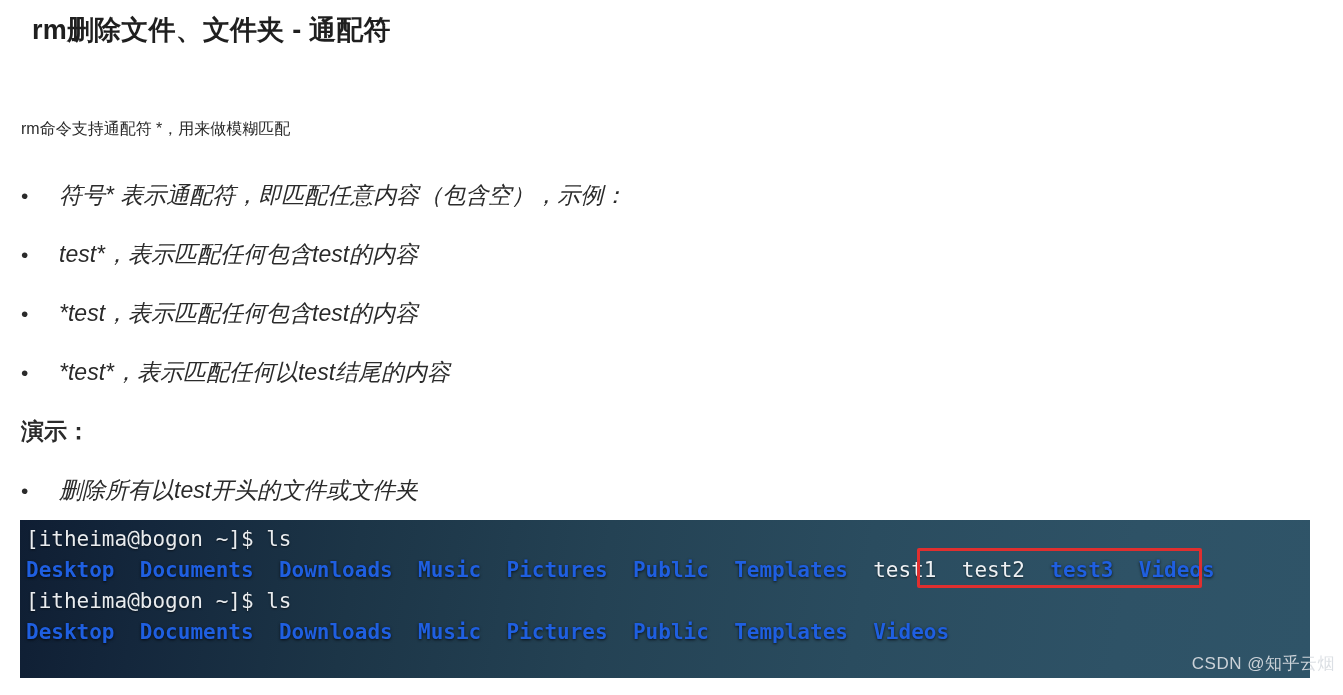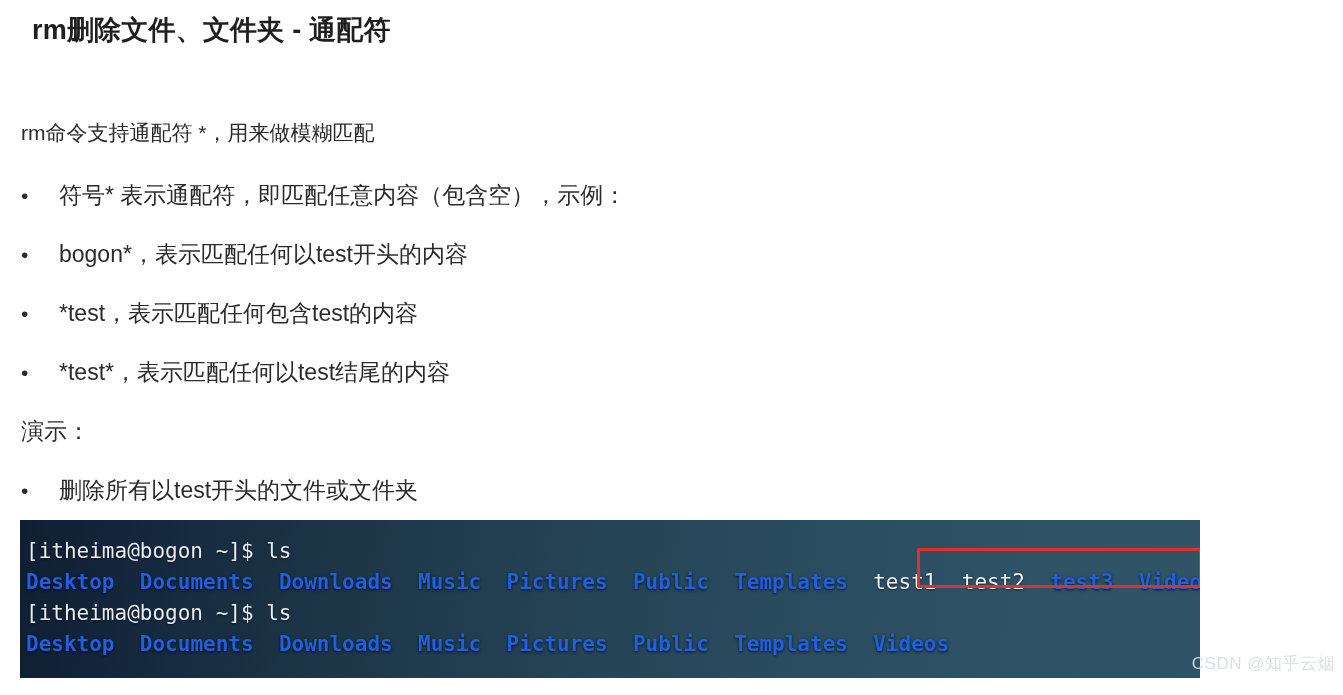--- a/index.html
+++ b/index.html
@@ -24,21 +24,21 @@
     font-weight: 700;
     color: #1f1f1f;
     letter-spacing: 0.2px;
     white-space: nowrap;
   }
 
   
   .intro {
     position: absolute;
     left: 21px; top: 119px;
-    font-size: 21px;
+    font-size: 16px;
     color: #2b2b2b;
     white-space: nowrap;
   }
 
   .bullet-row {
     position: absolute;
     left: 21px;
     display: flex;
     align-items: baseline;
     white-space: nowrap;
@@ -46,48 +46,50 @@
   .bullet-dot {
     width: 38px;
     flex: 0 0 38px;
     font-size: 21px;
     color: #2b2b2b;
     line-height: 1;
   }
   .bullet-text {
     font-size: 23px;
     color: #2b2b2b;
+    font-style: italic;
   }
 
   .section-label {
     position: absolute;
     left: 21px;
     font-size: 23px;
     color: #2b2b2b;
     white-space: nowrap;
+    font-weight: bold;
   }
 
   
   .terminal {
     position: absolute;
     left: 20px; top: 520px;
-    width: 1180px; height: 158px;
+    width: 1290px; height: 158px;
     background: linear-gradient(100deg,
         #0f1e33 0%,
         #14273c 10%,
         #1c3547 26%,
         #244254 45%,
         #2a4c5f 65%,
         #2e5266 85%,
         #2f5468 100%);
     overflow: hidden;
     font-family: "DejaVu Sans Mono", "Liberation Mono", monospace;
     font-size: 21px;
     line-height: 31px;
-    padding: 16px 0 0 6px;
+    padding: 4px 0 0 6px;
   }
   .term-line {
     white-space: pre;
     height: 31px;
     letter-spacing: 0px;
   }
   .tok { text-shadow: 0 1px 2px rgba(0,0,0,0.55); }
   .tok-prompt { color: #e9ecef; }
   .tok-dir    { color: #1f5fe0; font-weight: 700; text-shadow: 0 1px 3px rgba(0,0,0,0.75); }
   .tok-file   { color: #eef1f4; }
@@ -123,21 +125,21 @@
   <div class="doc-title">rm删除文件、文件夹 - 通配符</div>
 
   <div class="intro">rm命令支持通配符 *，用来做模糊匹配</div>
 
   <div class="bullet-row" style="top:180px;">
     <span class="bullet-dot">•</span>
     <span class="bullet-text">符号* 表示通配符，即匹配任意内容（包含空），示例：</span>
   </div>
   <div class="bullet-row" style="top:239px;">
     <span class="bullet-dot">•</span>
-    <span class="bullet-text">bogon*，表示匹配任何以test开头的内容</span>
+    <span class="bullet-text">test*，表示匹配任何包含test的内容</span>
   </div>
   <div class="bullet-row" style="top:298px;">
     <span class="bullet-dot">•</span>
     <span class="bullet-text">*test，表示匹配任何包含test的内容</span>
   </div>
   <div class="bullet-row" style="top:357px;">
     <span class="bullet-dot">•</span>
     <span class="bullet-text">*test*，表示匹配任何以test结尾的内容</span>
   </div>
 

